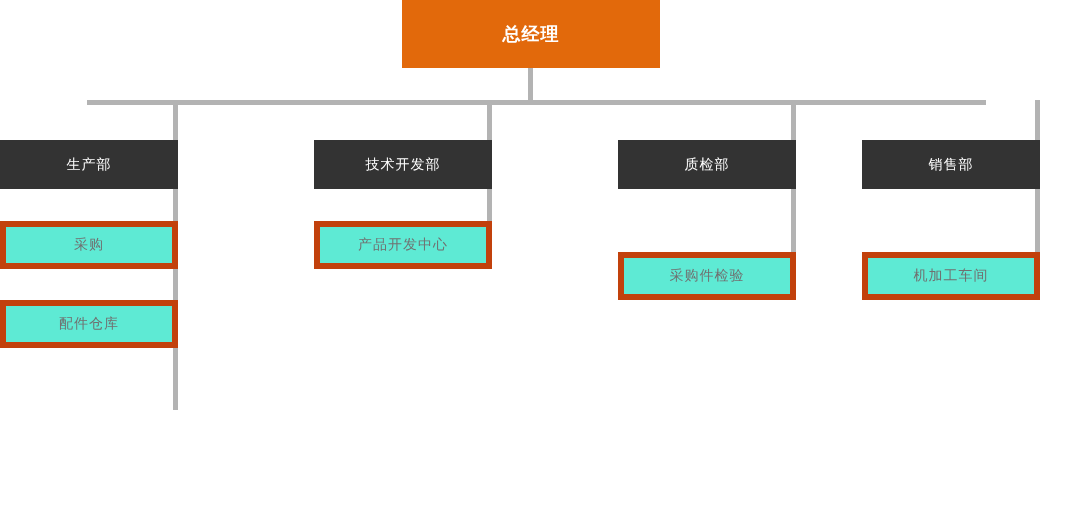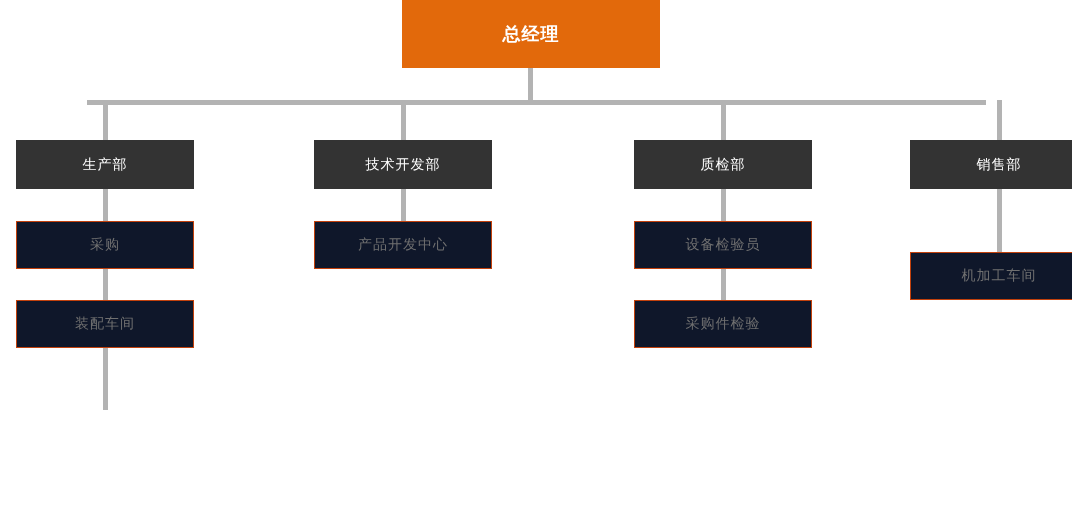--- a/index.html
+++ b/index.html
@@ -13,73 +13,72 @@
   }
   .root{
     position:absolute;left:402px;top:0;width:258px;height:68px;
     background:#e2690b;color:#ffffff;font-size:18px;font-weight:bold;
   }
   .conn{position:absolute;background:#b3b3b3;}
   .trunk{left:528px;top:68px;width:5px;height:32px;}
   .hline{left:87px;top:100px;width:899px;height:5px;}
   .column{
     position:absolute;top:100px;width:178px;
-    display:flex;flex-direction:column;align-items:center;padding-left:16px;
+    display:flex;flex-direction:column;align-items:flex-end;
   }
   .stub{width:5px;background:#b3b3b3;flex:0 0 auto;}
   .stub-top{height:40px;}
   .stub-a{height:32px;}
   .stub-b{height:31px;}
   .dept{
     width:100%;height:49px;flex:0 0 auto;
     background:#333333;color:#ffffff;font-size:14px;
   }
   .child{
     width:100%;height:48px;flex:0 0 auto;
-    background:#0f172a;border:1px solid #c2410c;color:#707070;font-size:14px;
+    background:#5eead4;border:6px solid #c2410c;color:#707070;font-size:14px;
   }
 </style>
 </head>
 <body>
 
 <div class="canvas">
 
   <div class="node root">总经理</div>
 
   <div class="conn trunk"></div>
   <div class="conn hline"></div>
 
   <div class="column" style="left:0px">
     <div class="stub stub-top"></div>
     <div class="node dept">生产部</div>
     <div class="stub stub-a"></div>
     <div class="node child">采购</div>
     <div class="stub stub-b"></div>
-    <div class="node child">装配车间</div>
+    <div class="node child">配件仓库</div>
     <div class="stub stub-b"></div>
     <div class="stub stub-b"></div>
   </div>
 
-  <div class="column" style="left:298px">
+  <div class="column" style="left:314px">
     <div class="stub stub-top"></div>
     <div class="node dept">技术开发部</div>
     <div class="stub stub-a"></div>
     <div class="node child">产品开发中心</div>
   </div>
 
   <div class="column" style="left:618px">
     <div class="stub stub-top"></div>
     <div class="node dept">质检部</div>
     <div class="stub stub-a"></div>
-    <div class="node child">设备检验员</div>
     <div class="stub stub-b"></div>
     <div class="node child">采购件检验</div>
   </div>
 
-  <div class="column" style="left:894px">
+  <div class="column" style="left:862px">
     <div class="stub stub-top"></div>
     <div class="node dept">销售部</div>
     <div class="stub stub-a"></div>
     <div class="stub stub-b"></div>
     <div class="node child">机加工车间</div>
   </div>
 
 </div>
 
 </body></html>

